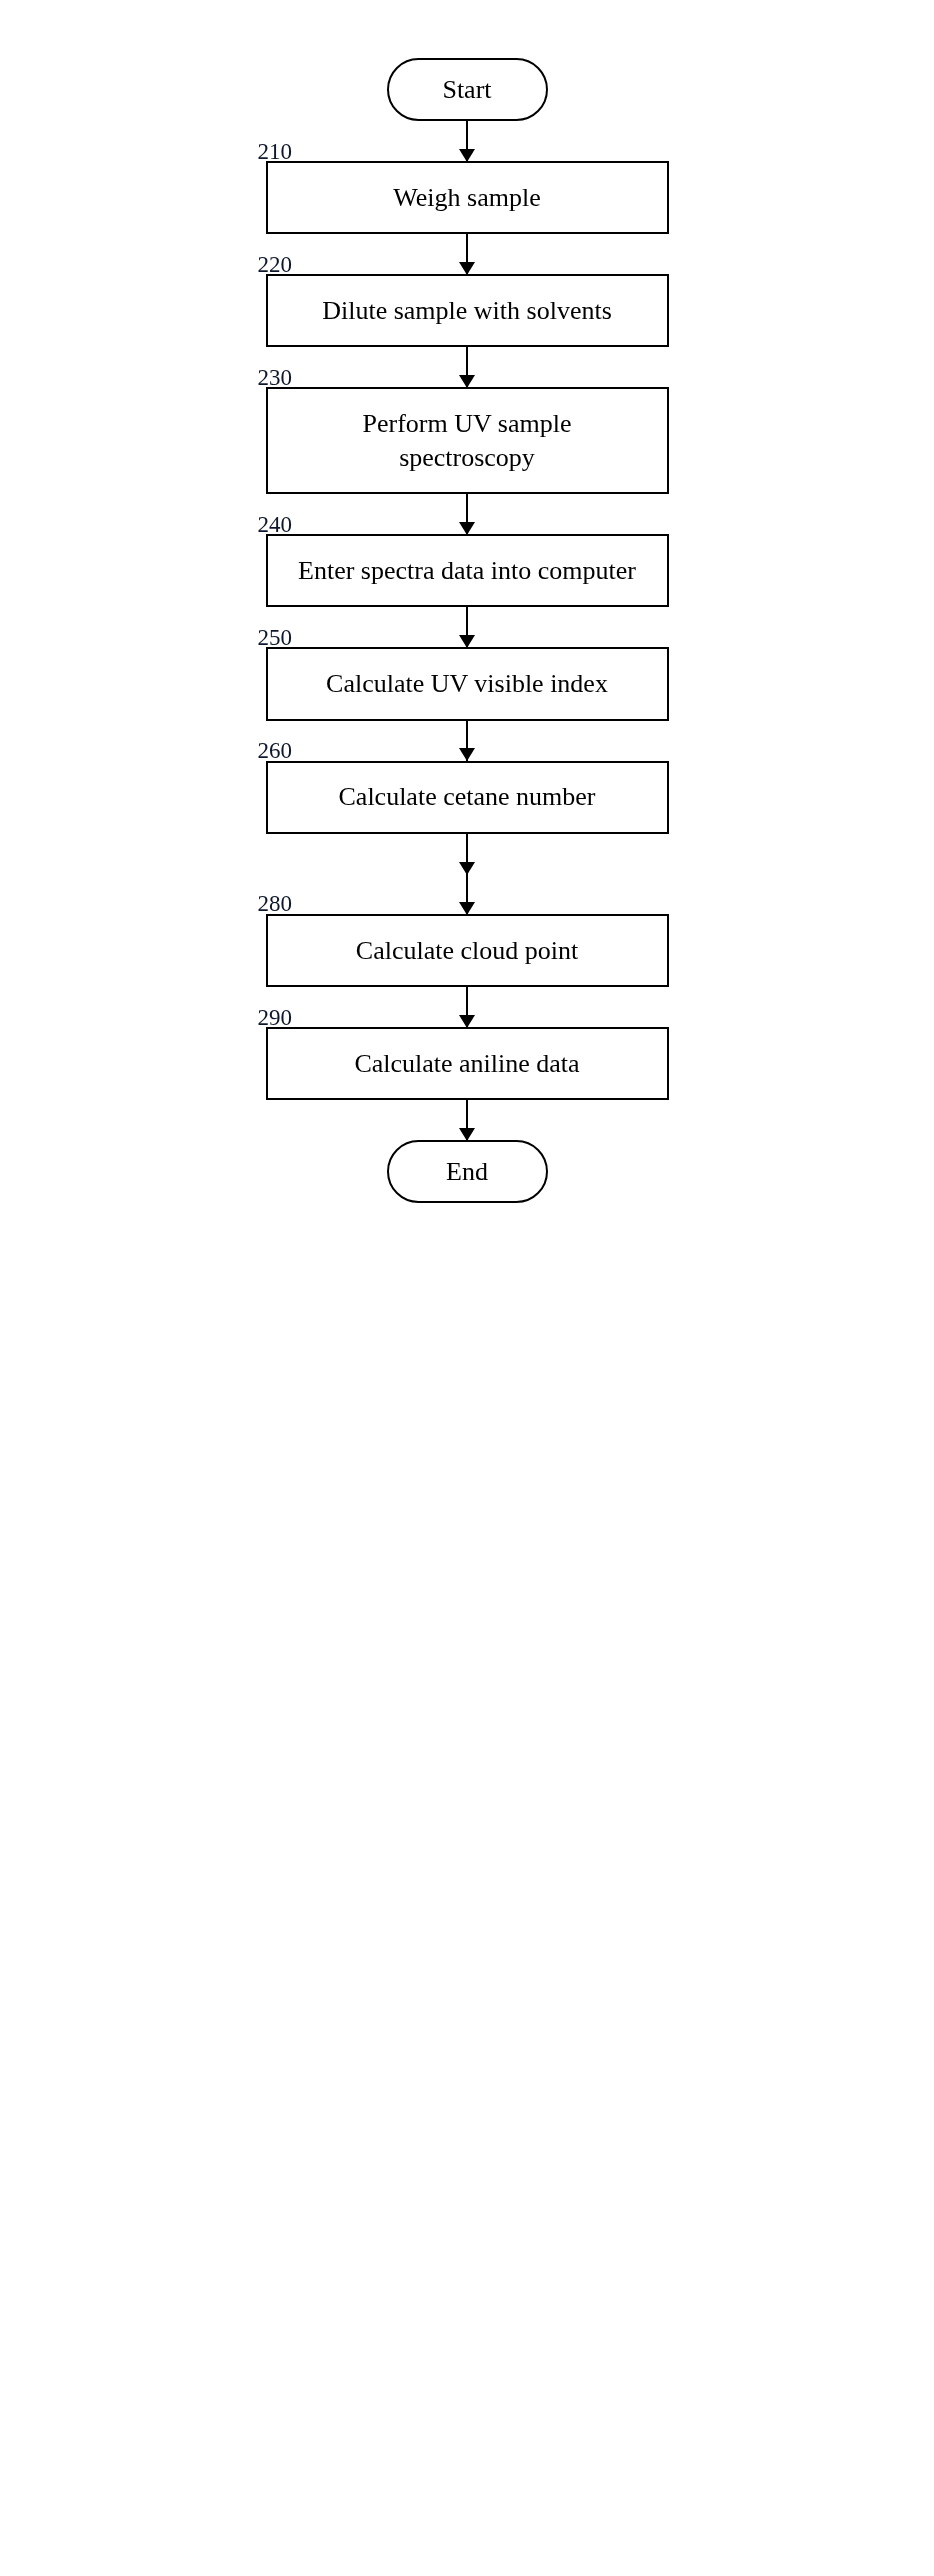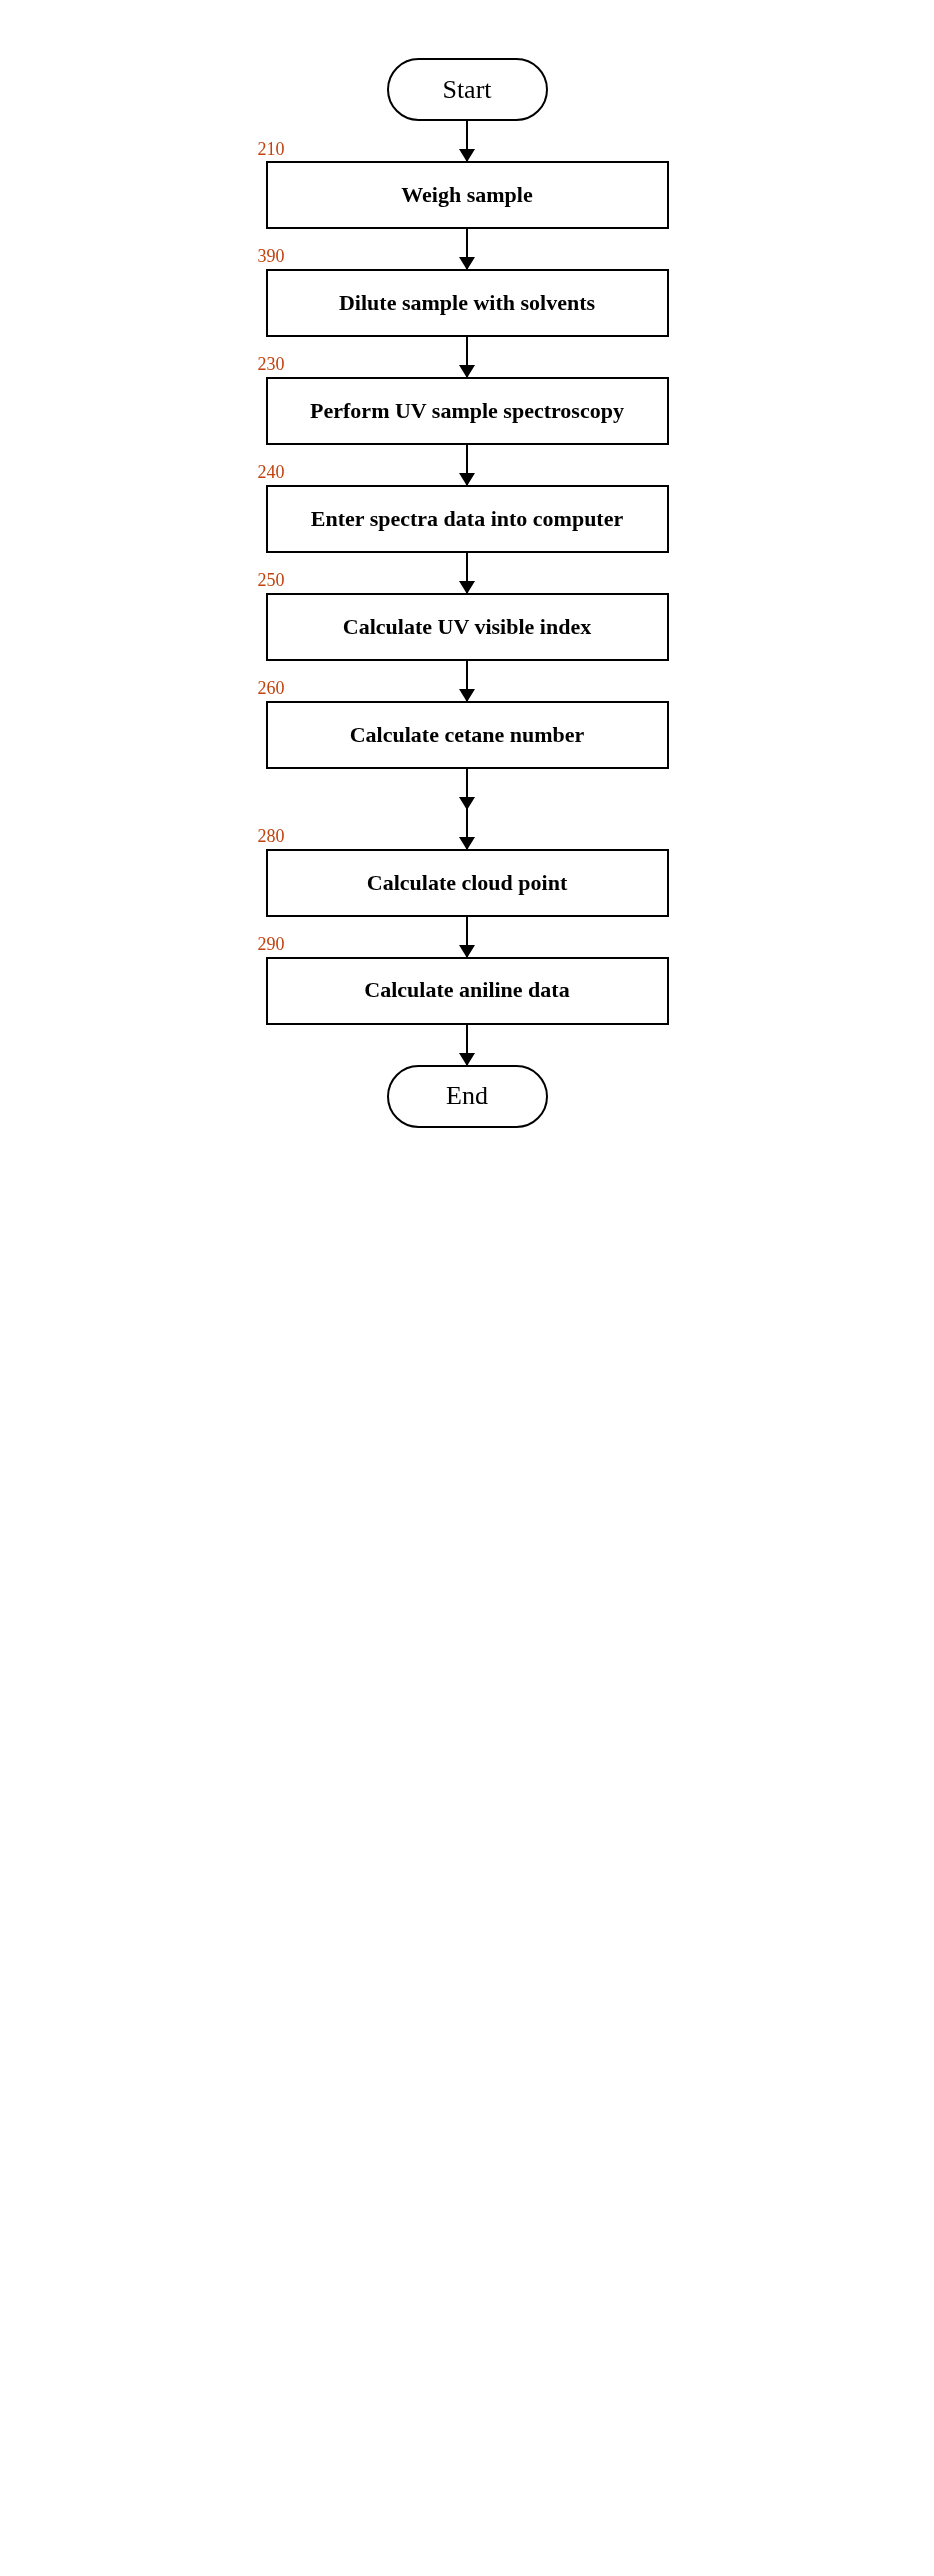--- a/index.html
+++ b/index.html
@@ -47,33 +47,32 @@
 
     .process-node-wrapper {
       position: relative;
       width: 100%;
     }
 
     .step-label {
       position: absolute;
       left: -8px;
       top: -22.5px;
-      font-size: 18px;
-      color: #c2410c;
+      font-size: 23px;
+      color: #0f172a;
     }
 
     .process-node {
       border: 2.4px solid #000;
       padding: 17.7px 24px;
-      font-size: 22px;
+      font-size: 26px;
       background: #fff;
       text-align: center;
       width: 100%;
       line-height: 1.3;
-      font-weight: bold;
     }
 
     .arrow {
       width: 2.4px;
       background: #000;
       height: 40px;
       position: relative;
       margin: 0 auto;
     }
 
@@ -126,21 +125,21 @@
     <div class="process-node-wrapper">
       <span class="step-label">210</span>
       <div class="process-node">
         <span>Weigh sample</span>
       </div>
     </div>
 
     <div class="arrow"></div>
 
     <div class="process-node-wrapper">
-      <span class="step-label">390</span>
+      <span class="step-label">220</span>
       <div class="process-node">
         <span>Dilute sample with solvents</span>
       </div>
     </div>
 
     <div class="arrow"></div>
 
     <div class="process-node-wrapper">
       <span class="step-label">230</span>
       <div class="process-node">

